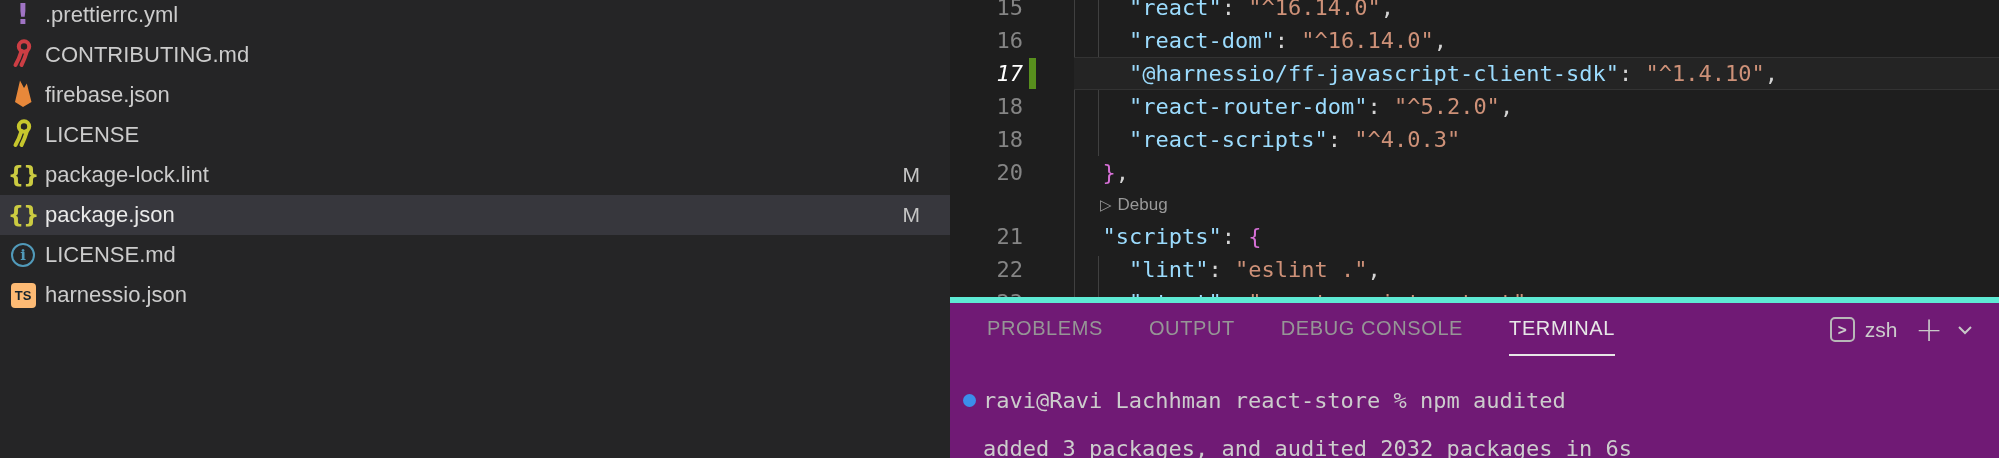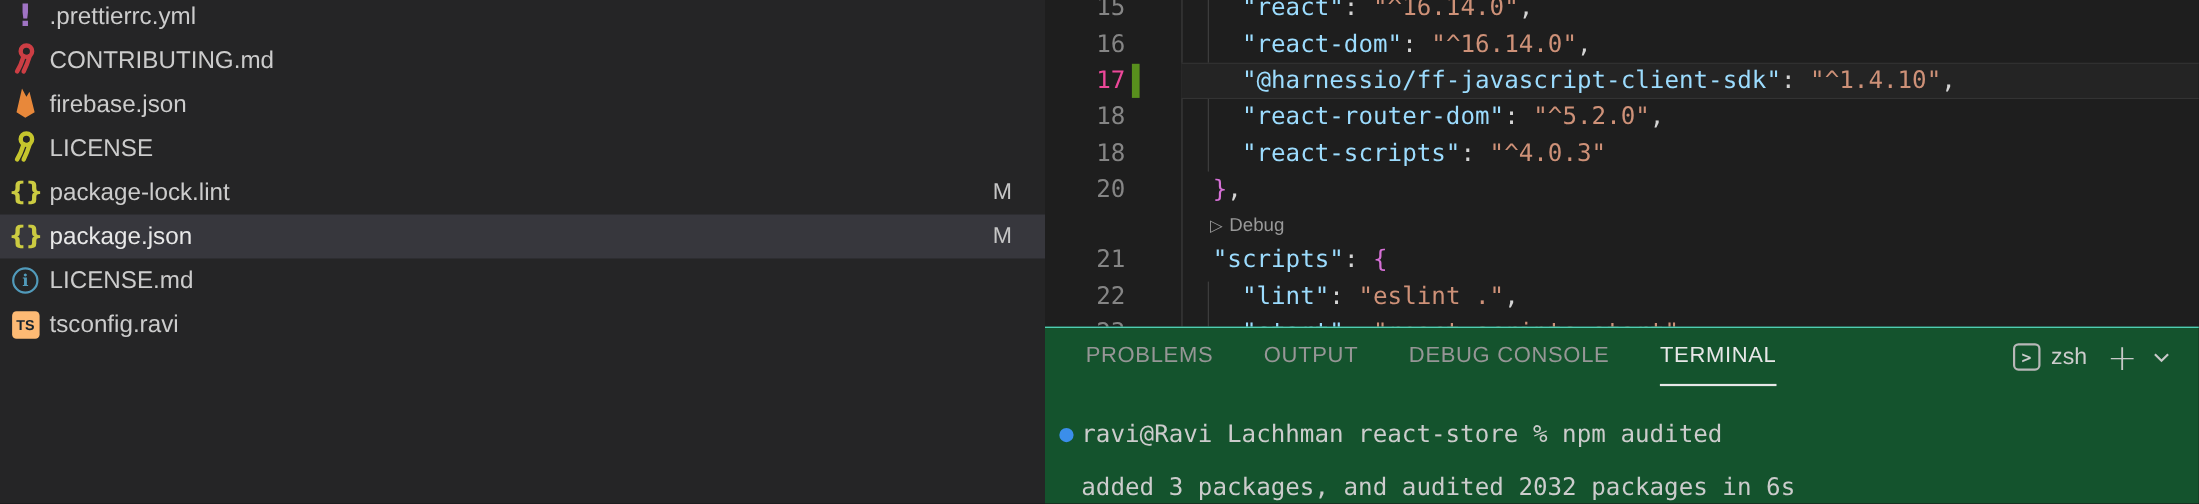--- a/index.html
+++ b/index.html
@@ -20,32 +20,32 @@
              font-family:"DejaVu Serif",serif;font-weight:bold;font-size:15px;line-height:1;}
   .icon-ts{width:25px;height:25px;background:#519aba;border-radius:4px;display:flex;align-items:center;
            justify-content:center;color:#15232d;font-weight:bold;font-size:13px;}
   
   .editor{position:absolute;left:950px;top:0;width:1049px;height:297px;background:#1e1e1e;overflow:hidden;}
   .code-rows{position:absolute;left:0;top:-9px;right:0;}
   .code-row{position:relative;height:33px;}
   .lens-row{position:relative;height:31px;}
   .gutter-num{position:absolute;left:0;top:0;width:73px;height:33px;text-align:right;
               font-family:"DejaVu Sans Mono",monospace;font-size:22px;line-height:33px;color:#858585;}
-  .code-row.active .gutter-num{color:#ec4899;}
+  .code-row.active .gutter-num{color:#ffffff;font-style:italic;}
   .added-bar{position:absolute;left:79px;top:1px;bottom:1px;width:7px;}
   .cur-line{position:absolute;left:124px;right:0;top:0;height:100%;background:#242424;
             border-top:1px solid #333;border-bottom:1px solid #333;box-sizing:border-box;}
   .code-text{position:absolute;left:126px;top:0;height:33px;line-height:33px;white-space:pre;
              font-family:"DejaVu Sans Mono",monospace;font-size:22px;color:#d4d4d4;}
   .lens-text{position:absolute;left:150px;top:0;height:31px;line-height:31px;font-size:17px;color:#999;cursor:pointer;}
   .lens-text .tri{font-size:15px;margin-right:6px;}
   .indent-guide{position:absolute;width:1px;background:#404040;}
   
-  .panel{position:absolute;left:950px;top:297px;width:1049px;height:161px;background:#14532d;
-         border-top:1px solid #5eead4;box-sizing:border-box;}
+  .panel{position:absolute;left:950px;top:297px;width:1049px;height:161px;background:#701a75;
+         border-top:6px solid #5eead4;box-sizing:border-box;}
   .panel-header{position:relative;height:53px;display:flex;align-items:stretch;padding-left:37px;}
   .ptab{display:flex;align-items:center;margin-right:46px;font-size:20px;letter-spacing:.6px;color:#969696;
         border-bottom:2px solid transparent;box-sizing:border-box;cursor:pointer;}
   .ptab.active{color:#e7e7e7;border-bottom-color:#e7e7e7;}
   .panel-actions{position:absolute;right:26px;top:0;height:53px;display:flex;align-items:center;gap:14px;}
   .shellbox{box-sizing:border-box;width:25px;height:25px;border:2px solid #b8b8b8;border-radius:5px;
             display:flex;align-items:center;justify-content:center;color:#cccccc;
             font-family:"DejaVu Sans Mono",monospace;font-size:15px;font-weight:bold;}
   .shellname{font-size:21px;color:#cccccc;margin-left:-4px;}
   .plus{font-size:33px;font-weight:300;color:#c8c8c8;font-family:"DejaVu Sans",sans-serif;line-height:1;margin-left:4px;cursor:pointer;}
@@ -111,21 +111,21 @@
       <div class="file-row" style="top: 235px;">
         <span class="file-icon">
           <span class="icon-info" style="border-color: rgb(81, 154, 186); color: rgb(81, 154, 186);">i</span>
         </span>
         <span class="file-label">LICENSE.md</span>
       </div>
       <div class="file-row" style="top: 275px;">
         <span class="file-icon">
           <span class="icon-ts" style="background: #fdba74;">TS</span>
         </span>
-        <span class="file-label">tsconfig.ravi</span>
+        <span class="file-label">harnessio.json</span>
       </div>
     </aside>
 
   <main class="editor">
     <div class="indent-guide" style="left:124px;top:0;height:297px;"></div>
     <div class="indent-guide" style="left:148px;top:0;height:156px;"></div>
     <div class="indent-guide" style="left:148px;top:256px;height:41px;"></div>
     <div class="code-rows" id="codeRows">
         <div class="code-row">
           <span class="gutter-num">15</span>

